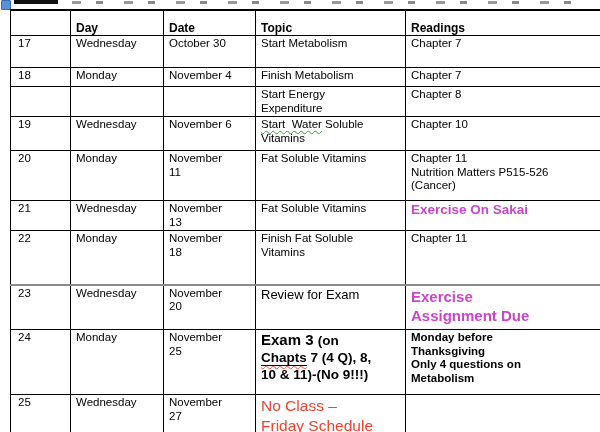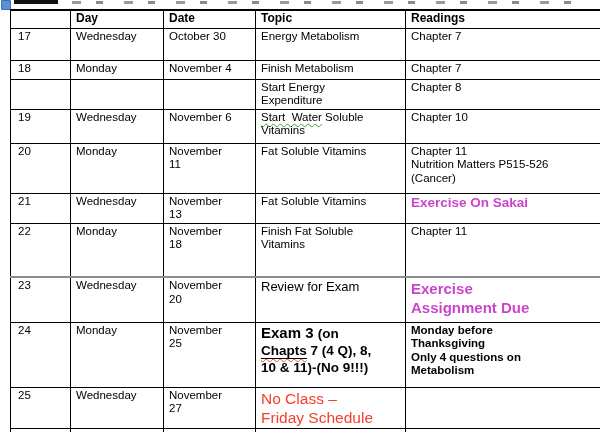--- a/index.html
+++ b/index.html
@@ -24,21 +24,21 @@
   
   .tbl-wrap{position:absolute;top:9px;left:10px;width:590px;overflow:hidden;}
   table{border-collapse:collapse;table-layout:fixed;width:635px;}
   td,th{
     border:1px solid var(--border);
     vertical-align:top;text-align:left;
     padding:1px 4px 0 5px;
     font-size:11.5px;line-height:13.5px;color:#000;
     overflow:hidden;white-space:pre-wrap;
   }
-  th{font-size:12px;line-height:14px;font-weight:bold;border-top:2px solid var(--border);padding-top:0;}
+  th{font-size:12px;line-height:14px;font-weight:bold;border-top:2px solid var(--border);padding-top:10px;}
   td:last-child,th:last-child{border-right:none;}
   tr.cut-row td{border-bottom:none;}
   tr.pagebreak td{border-top:2.5px solid #8c8c8c;}
   .num-cell{padding-left:7px;margin-left:32px;}
   
   .sq-green{text-decoration:underline wavy var(--sq-green) 1px;text-underline-offset:2px;}
   .chapts{border-bottom:1.5px solid #000;text-decoration:underline wavy var(--sq-red) 1px;text-underline-offset:3px;}
   .t-lg{font-size:13px;line-height:16px;}
   .t-magenta{color:var(--magenta);font-weight:bold;font-size:13.5px;line-height:16px;}
   .t-magenta-lg{color:var(--magenta);font-weight:bold;font-size:15px;line-height:19px;}
@@ -72,21 +72,21 @@
     <th>Day</th>
     <th>Date</th>
     <th>Topic</th>
     <th>Readings</th>
   </tr>
 
   <tr style="height:32px">
     <td class="num-cell">17</td>
     <td>Wednesday</td>
     <td>October 30</td>
-    <td>Energy Metabolism</td>
+    <td>Start Metabolism</td>
     <td>Chapter 7</td>
   </tr>
 
   <tr style="height:19px">
     <td class="num-cell">18</td>
     <td>Monday</td>
     <td>November 4</td>
     <td>Finish Metabolism</td>
     <td>Chapter 7</td>
   </tr>

